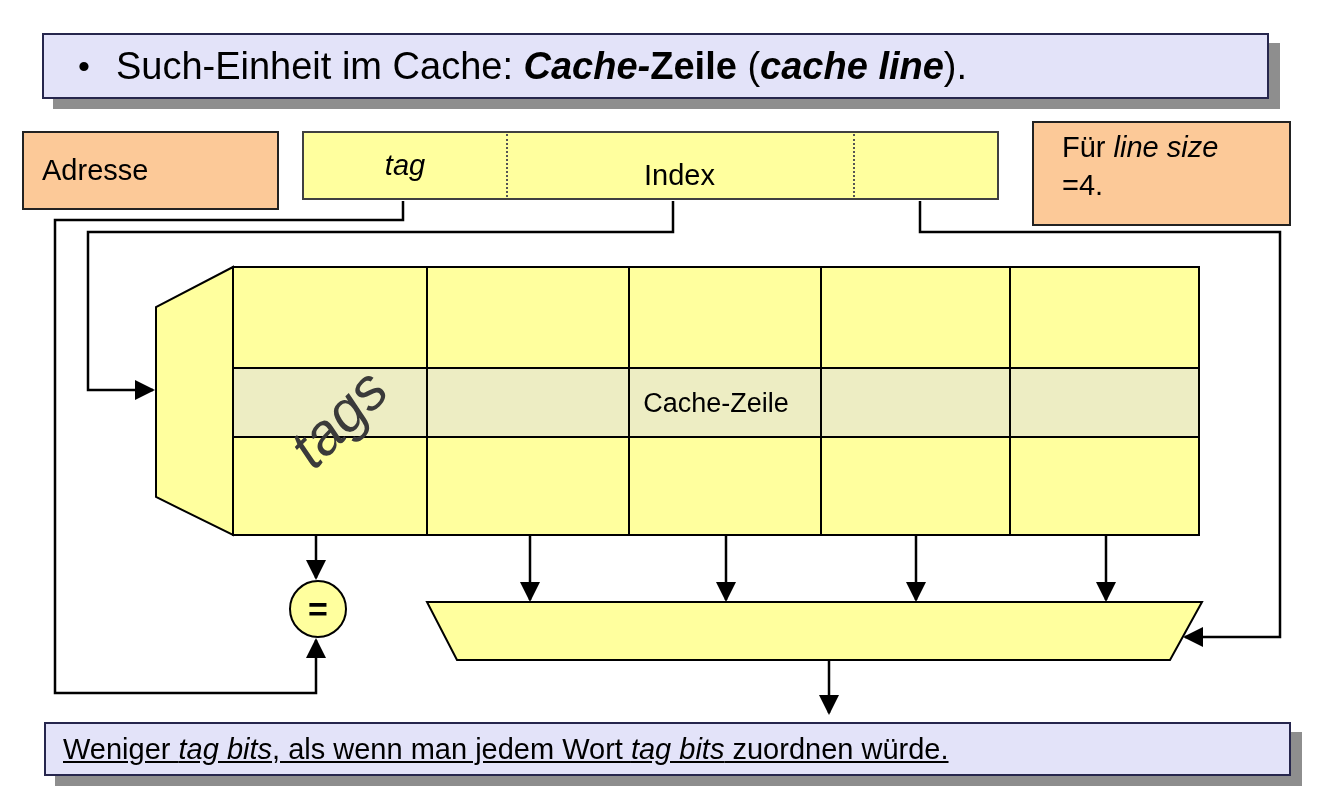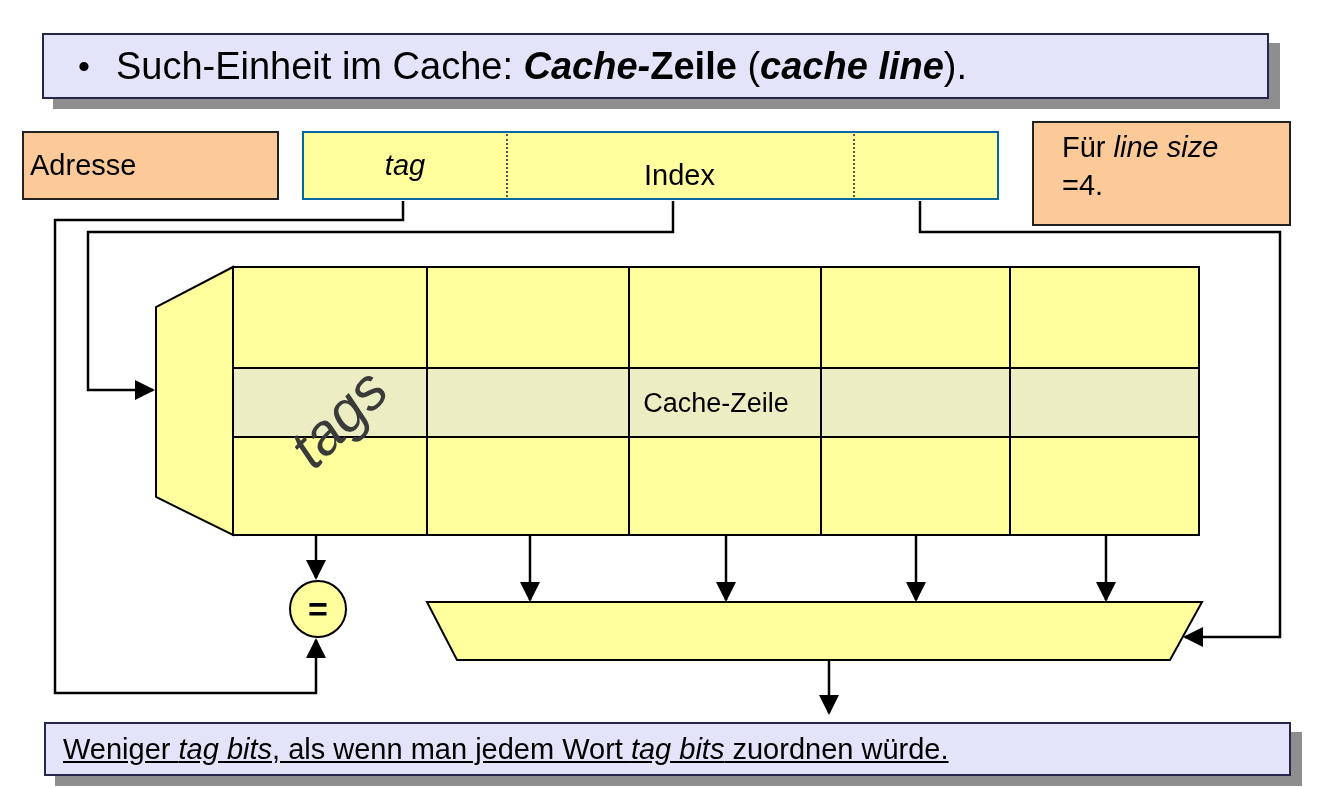--- a/index.html
+++ b/index.html
@@ -20,29 +20,29 @@
   .slide{
     position:relative;width:1323px;height:787px;
     background:var(--c-background,#fff);
     font-family:"Liberation Sans",sans-serif;
     color:var(--c-text,#000);
   }
   .abs{position:absolute;}
   .box{border:2px solid var(--c-border,#26264D);}
   .lavender{background:var(--c-lavender,#E3E3F9);box-shadow:11px 10px 0 var(--c-shadow,#8E8E8E);}
   .orangebox{background:var(--c-orange,#FCC998);border:2px solid #222;}
-  .yellowbox{background:var(--c-yellow,#FFFF9E);border:2px solid #0369a1;}
+  .yellowbox{background:var(--c-yellow,#FFFF9E);border:2px solid #404040;}
 
   .title-box{left:42px;top:33px;width:1227px;height:66px;display:flex;align-items:center;padding-left:34px;font-size:38px;}
   .title-box .bullet{margin-right:26px;font-size:34px;}
   .b{font-weight:bold;}
   .i{font-style:italic;}
   .bi{font-weight:bold;font-style:italic;}
 
-  .adresse-box{left:22px;top:131px;width:257px;height:69px;display:flex;align-items:center;padding-left:6px;font-size:29px;}
+  .adresse-box{left:22px;top:131px;width:257px;height:79px;display:flex;align-items:center;padding-left:18px;font-size:29px;}
 
   .addr-field{left:302px;top:131px;width:697px;height:69px;}
   .addr-sep{position:absolute;top:1px;bottom:1px;width:0;border-left:2px dotted #555;}
   .sep1{left:202px;}
   .sep2{left:549px;}
   .addr-sec{position:absolute;top:0;height:100%;display:flex;align-items:center;justify-content:center;font-size:29px;}
   .sec-tag{left:0;width:202px;font-style:italic;}
   .sec-index{left:202px;width:347px;margin-top:10px;}
 
   .fuer-box{left:1032px;top:121px;width:259px;height:105px;padding:5px 28px;font-size:29px;line-height:1.32;}

